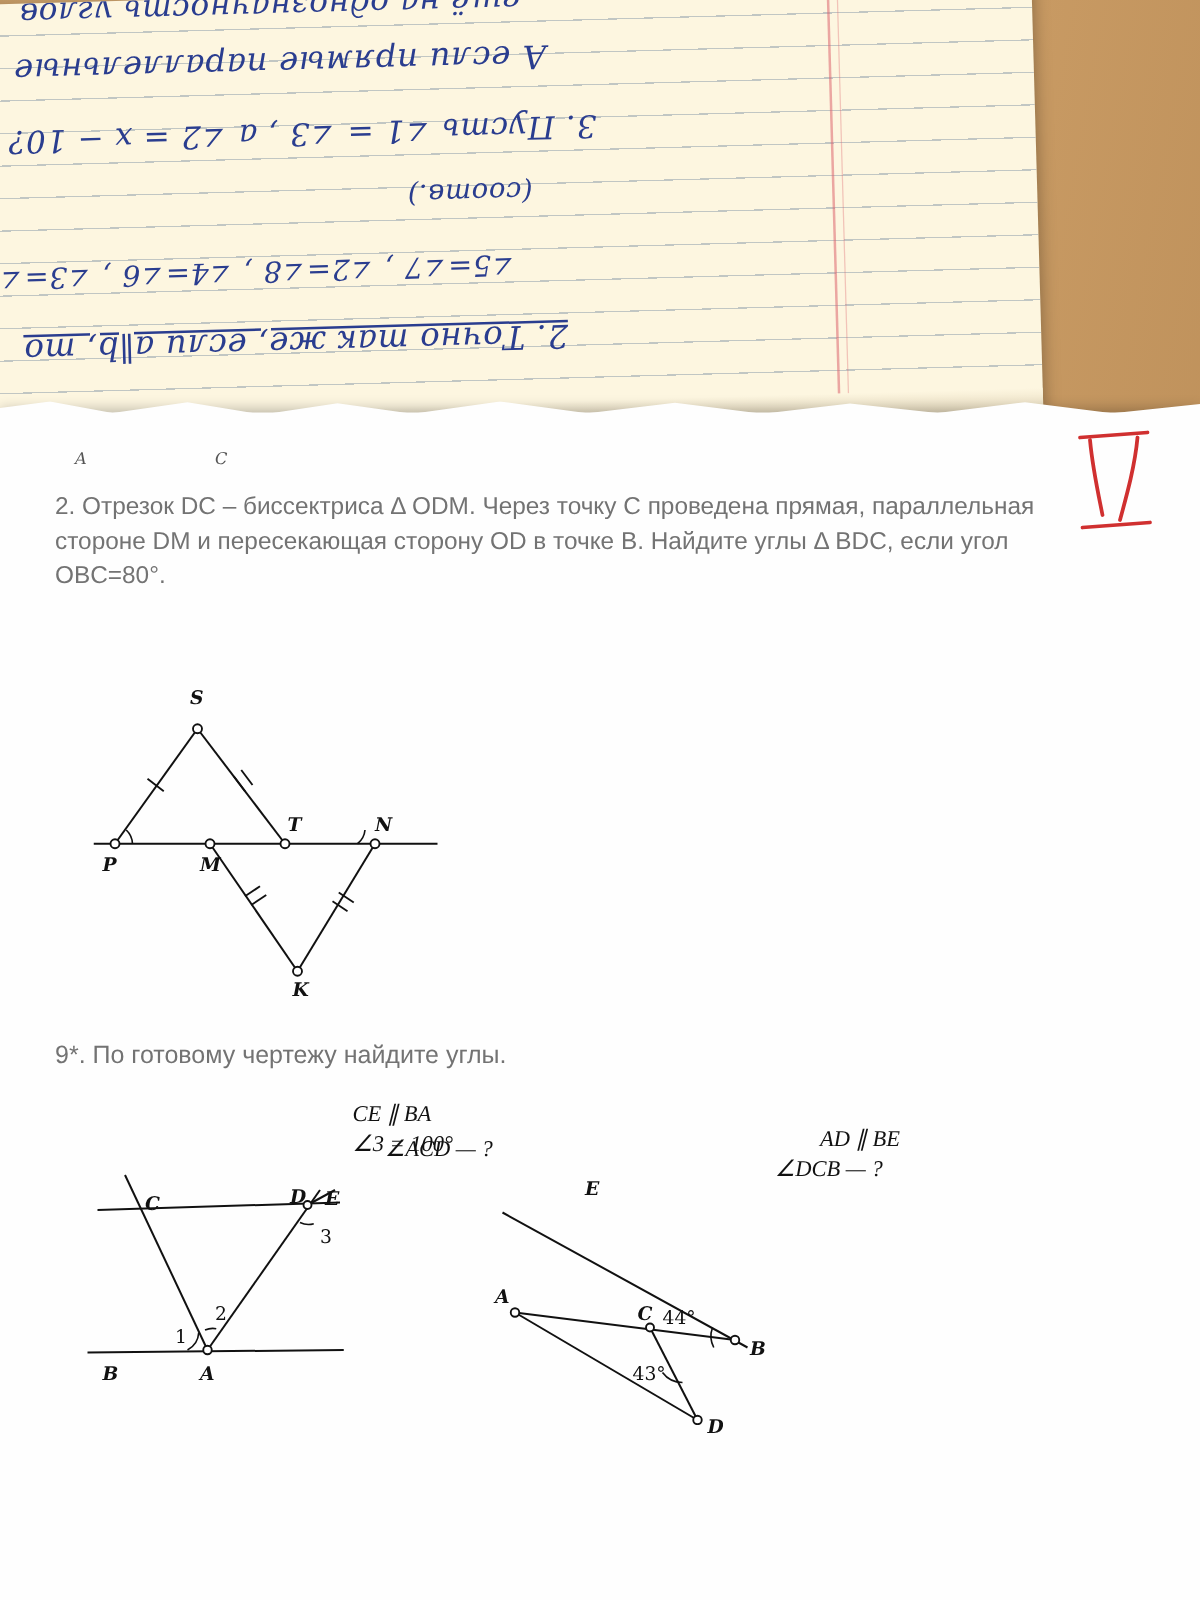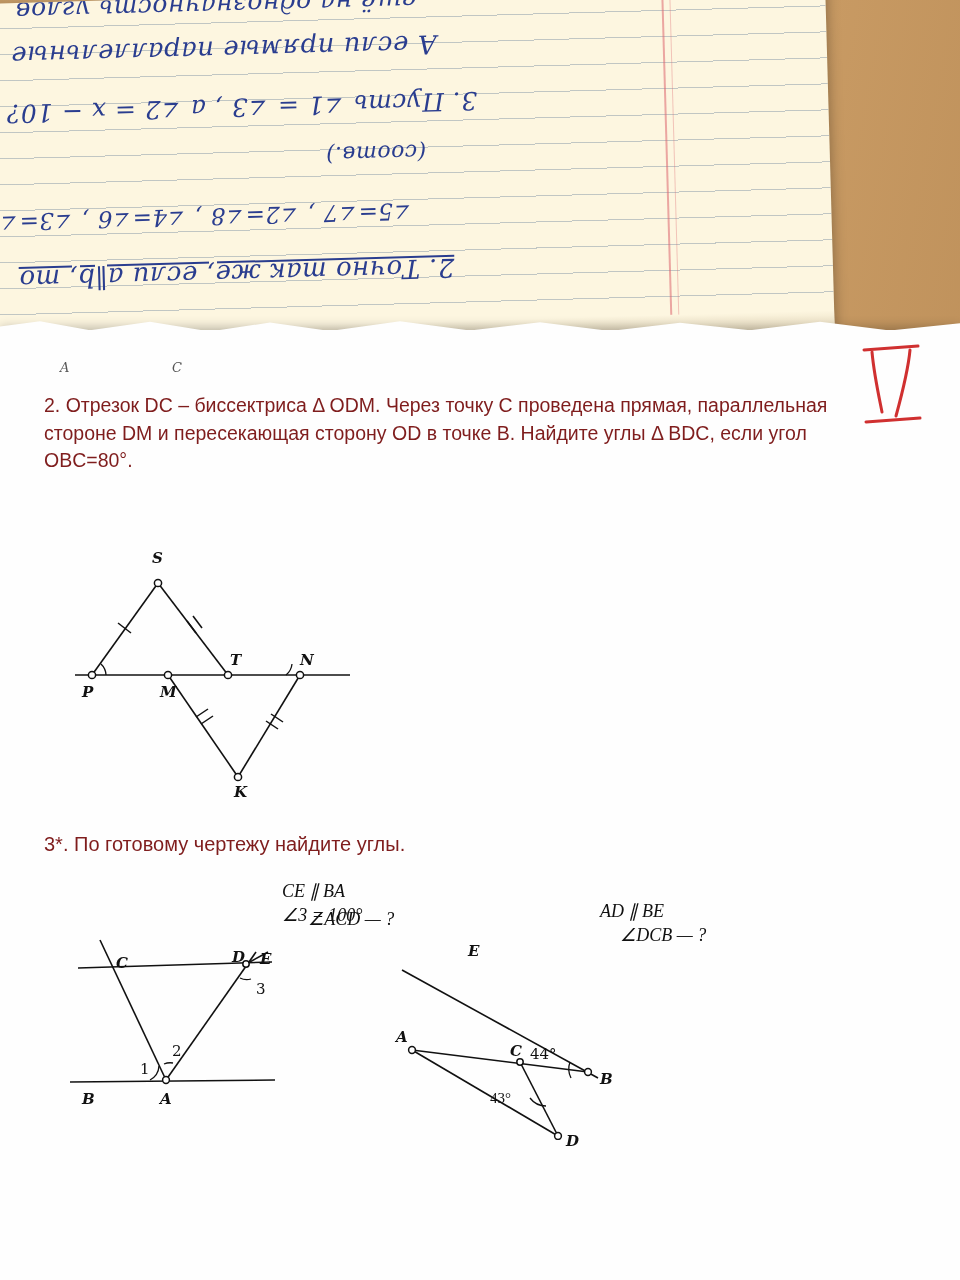--- a/index.html
+++ b/index.html
@@ -68,21 +68,21 @@
   }
   .pencil-marks{
     position:absolute;left:60px;top:32px;font-family:"DejaVu Serif",serif;
     font-style:italic;color:#555;font-size:13px;
   }
   .red-mark{
     position:absolute;left:858px;top:10px;width:70px;height:90px;
   }
 
   .txt{
-    position:absolute;color:#7f1d1d;
+    position:absolute;color:#737373;
   }
   .task-text{
     left:44px;width:800px;font-size:19.5px;line-height:1.42;
   }
   #task2{top:62px;}
   #task3{top:163px;}
   #task4{top:500px;font-size:20px;}
 
   
   .fig{position:absolute;}
@@ -170,21 +170,21 @@
       </g>
     </svg>
     <div class="lbl lbl-b" style="left:92px;top:-16px;">S</div>
     <div class="lbl lbl-b" style="left:170px;top:86px;">T</div>
     <div class="lbl lbl-b" style="left:240px;top:86px;">N</div>
     <div class="lbl lbl-b" style="left:22px;top:118px;">P</div>
     <div class="lbl lbl-b" style="left:100px;top:118px;">M</div>
     <div class="lbl lbl-b" style="left:174px;top:218px;">K</div>
   </div>
 
-  <div class="txt task-text" id="task4">3*. По готовому чертежу найдите углы.</div>
+  <div class="txt task-text" id="task4">9*. По готовому чертежу найдите углы.</div>
 
   <div class="fig" style="left:60px;top:600px;width:260px;height:200px;">
     <svg width="260" height="200" viewBox="0 0 260 200">
       <g stroke="#111" stroke-width="1.6" fill="none">
 
         <line x1="18" y1="38" x2="212" y2="32"></line>
 
         <line x1="10" y1="152" x2="215" y2="150"></line>
 
         <line x1="40" y1="10" x2="106" y2="150"></line>
@@ -211,21 +211,21 @@
     <div class="lbl lbl-b" style="left:100px;top:160px;">A</div>
     <div class="lbl" style="left:196px;top:50px;font-style:normal;">3</div>
     <div class="lbl" style="left:112px;top:112px;font-style:normal;">2</div>
     <div class="lbl" style="left:80px;top:130px;font-style:normal;">1</div>
   </div>
 
   <div class="cond" style="left:282px;top:548px;">CE ∥ BA</div>
   <div class="cond" style="left:282px;top:572px;">∠3 = 100°</div>
   <div class="cond" style="left:282px;top:576px;margin-left:26px;">∠ACD — ?</div>
 
-  <div class="cond" style="left:600px;top:568px;">AD ∥ BE</div>
+  <div class="cond" style="left:656px;top:568px;">AD ∥ BE</div>
   <div class="cond" style="left:620px;top:592px;">∠DCB — ?</div>
 
   <div class="fig" style="left:380px;top:620px;width:260px;height:190px;">
     <svg width="260" height="190" viewBox="0 0 260 190">
       <g stroke="#111" stroke-width="1.6" fill="none">
 
         <line x1="22" y1="20" x2="218" y2="128"></line>
 
         <line x1="32" y1="100" x2="208" y2="122"></line>
 
@@ -244,15 +244,15 @@
         <path d="M190 112 A20 20 0 0 0 191 128"></path>
         <path d="M150 148 A20 20 0 0 0 166 156"></path>
       </g>
     </svg>
     <div class="lbl lbl-b" style="left:88px;top:-8px;">E</div>
     <div class="lbl lbl-b" style="left:16px;top:78px;">A</div>
     <div class="lbl lbl-b" style="left:130px;top:92px;">C</div>
     <div class="lbl lbl-b" style="left:220px;top:120px;">B</div>
     <div class="lbl lbl-b" style="left:186px;top:182px;">D</div>
     <div class="lbl" style="left:150px;top:95px;font-style:normal;">44°</div>
-    <div class="lbl" style="left:110px;top:140px;font-style:normal;font-family:Liberation Serif, serif;">43°</div>
+    <div class="lbl" style="left:126px;top:140px;font-style:normal;">43°</div>
   </div>
 </div>
 
 </body></html>

